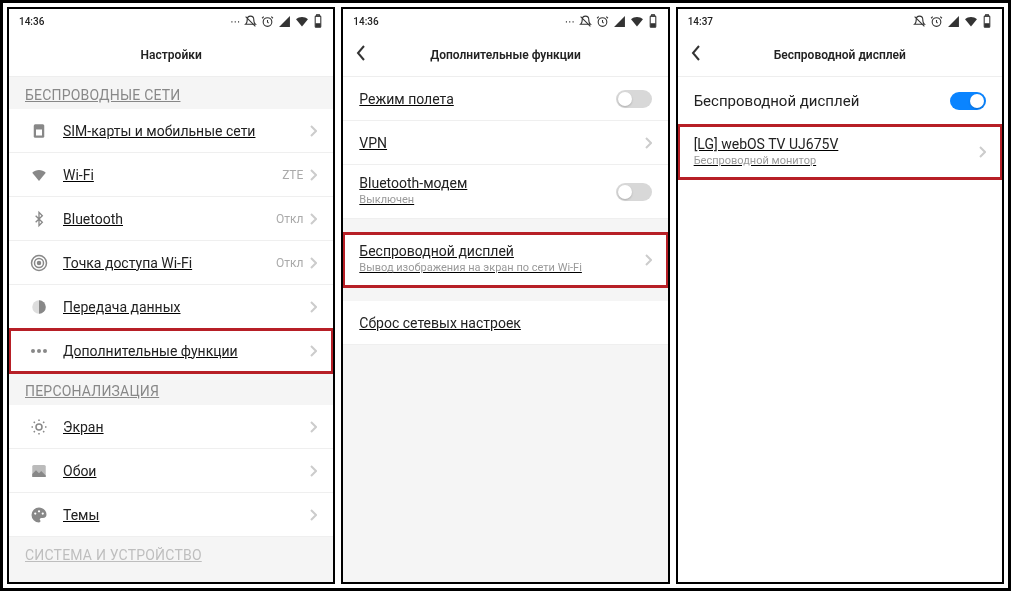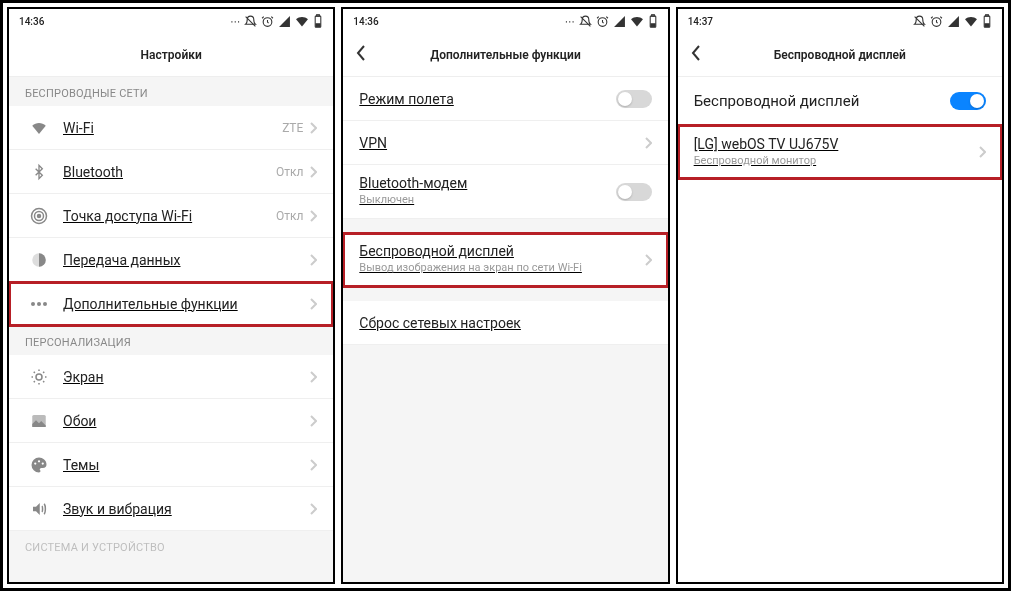--- a/index.html
+++ b/index.html
@@ -58,25 +58,26 @@
     font-size: 12px;
     font-weight: 600;
     color: #222;
   }
   .content {
     flex: 1;
     overflow-y: hidden;
     background: #f5f5f5;
   }
   .section-label {
-    font-size: 11px;
+    font-size: 14px;
     color: #888;
     padding: 10px 16px 6px;
     letter-spacing: 0.2px;
     text-transform: uppercase;
+    text-decoration: underline;
   }
   .row {
     background: #fff;
     display: flex;
     align-items: center;
     padding: 0 16px;
     min-height: 44px;
     border-bottom: 1px solid #efefef;
     position: relative;
   }
@@ -178,20 +179,34 @@
           <rect x="3" y="14" width="6" height="4" fill="#333"></rect>
         </svg>
     </span>
   </div>
   <div class="header">
     <span class="header-title">Настройки</span>
   </div>
   <div class="content">
     <div class="section-label">БЕСПРОВОДНЫЕ СЕТИ</div>
 
+    <div class="row">
+      <span class="icon-slot">
+          <svg width="18" height="18" viewBox="0 0 24 24" fill="#888">
+            <rect x="5" y="3" width="14" height="18" rx="2"></rect>
+            <rect x="8" y="10" width="8" height="8" fill="#fff"></rect>
+          </svg>
+        </span>
+      <div class="txt">
+          <span class="title">SIM-карты и мобильные сети</span>
+        </div>
+      <svg class="chev" width="8" height="12" viewBox="0 0 8 12" fill="none" stroke="#ccc" stroke-width="2">
+          <path d="M2 1l5 5-5 5"></path>
+        </svg>
+    </div>
 
     <div class="row">
       <span class="icon-slot">
           <svg width="18" height="18" viewBox="0 0 24 24" fill="#888">
             <path d="M12 20L3 9c5-5 13-5 18 0z"></path>
           </svg>
         </span>
       <div class="txt">
           <span class="title">Wi-Fi</span>
         </div>
@@ -306,34 +321,20 @@
           </svg>
         </span>
       <div class="txt">
           <span class="title">Темы</span>
         </div>
       <svg class="chev" width="8" height="12" viewBox="0 0 8 12" fill="none" stroke="#ccc" stroke-width="2">
           <path d="M2 1l5 5-5 5"></path>
         </svg>
     </div>
 
-    <div class="row">
-      <span class="icon-slot">
-          <svg width="18" height="18" viewBox="0 0 24 24" fill="#888">
-            <path d="M4 9v6h4l5 5V4L8 9z"></path>
-            <path d="M16 8c1 1 1 7 0 8M19 5c2 3 2 11 0 14" fill="none" stroke="#888" stroke-width="2"></path>
-          </svg>
-        </span>
-      <div class="txt">
-          <span class="title">Звук и вибрация</span>
-        </div>
-      <svg class="chev" width="8" height="12" viewBox="0 0 8 12" fill="none" stroke="#ccc" stroke-width="2">
-          <path d="M2 1l5 5-5 5"></path>
-        </svg>
-    </div>
 
     <div class="section-label" style="opacity:.5">СИСТЕМА И УСТРОЙСТВО</div>
   </div>
 </div>
 
 <div class="phone">
   <div class="statusbar">
     <span>14:36</span>
     <span class="status-icons">
       <span>⋯</span>

